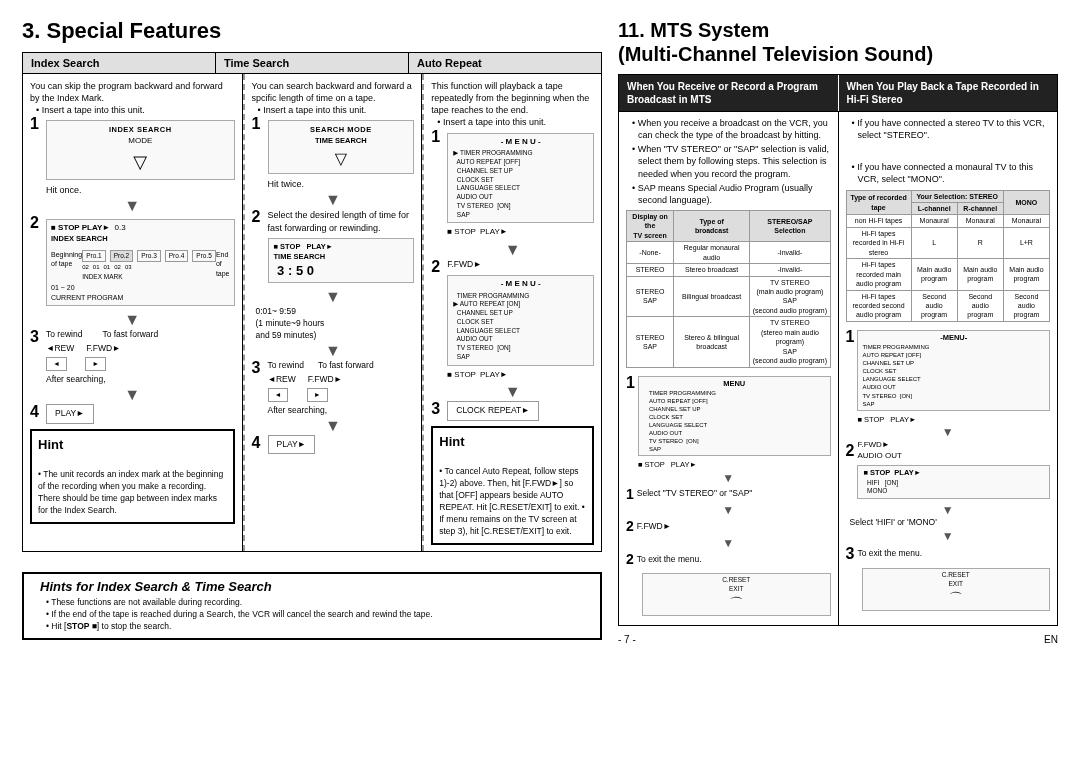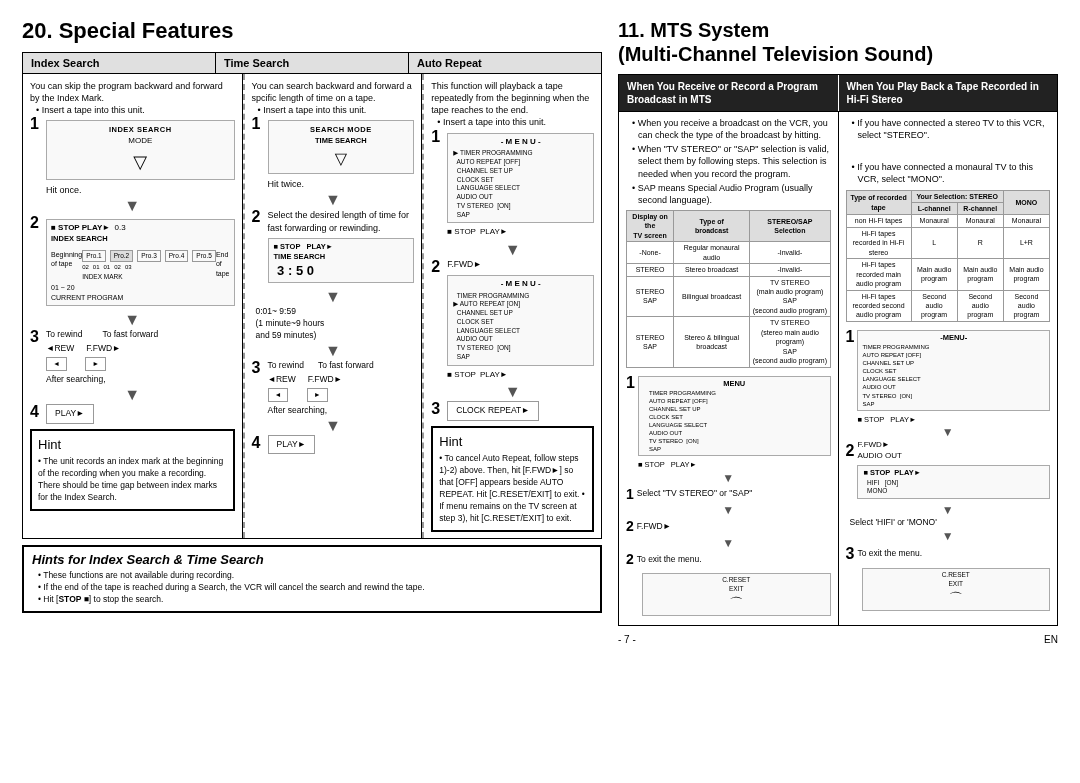--- a/index.html
+++ b/index.html
@@ -105,33 +105,33 @@
     }
 
     
     .hint-box {
       border: 2px solid #000;
       margin-top: 5px;
       padding: 5px 6px;
     }
     .hint-title {
       font-size: 13px;
-      font-weight: normal;
-      margin-bottom: 3px;
+      font-weight: bold;
+      margin-bottom: 16px;
     }
     .hint-text {
       font-size: 8.5px;
       line-height: 1.4;
     }
 
     
     .hints-section {
       border: 2px solid #000;
-      margin-top: 6px;
-      padding: 5px 8px;
+      margin-top: 20px;
+      padding: 5px 16px;
     }
     .hints-title {
       font-size: 13px;
       font-weight: bold;
       font-style: italic;
       margin-bottom: 3px;
     }
     .hints-text {
       font-size: 8.5px;
       line-height: 1.4;
@@ -212,21 +212,21 @@
       border-left: 2px dashed #999;
     }
   </style>
 </head>
 <body>
 
 <div class="page">
   <div class="two-col">
 
     <div class="left-col">
-      <h1 class="section-title">20. Special Features</h1>
+      <h1 class="section-title">3. Special Features</h1>
 
       <div class="tab-headers">
         <div class="tab-header">Index Search</div>
         <div class="tab-header">Time Search</div>
         <div class="tab-header">Auto Repeat</div>
       </div>
 
       <div class="tab-panels">
 
         <div class="tab-panel">

